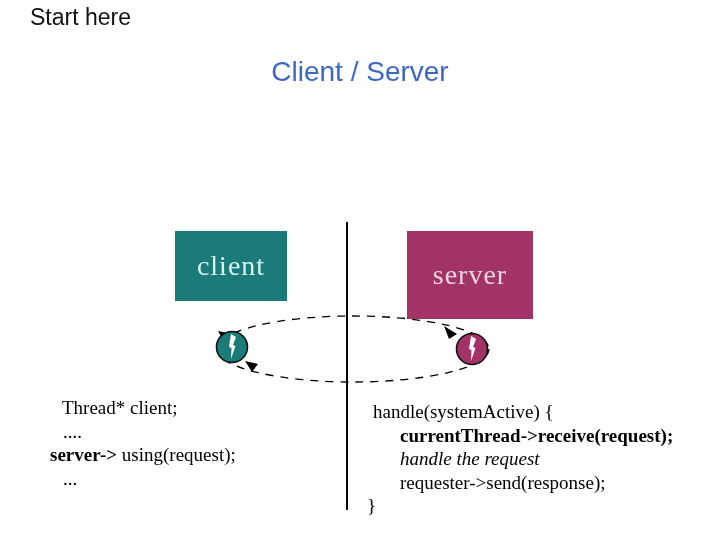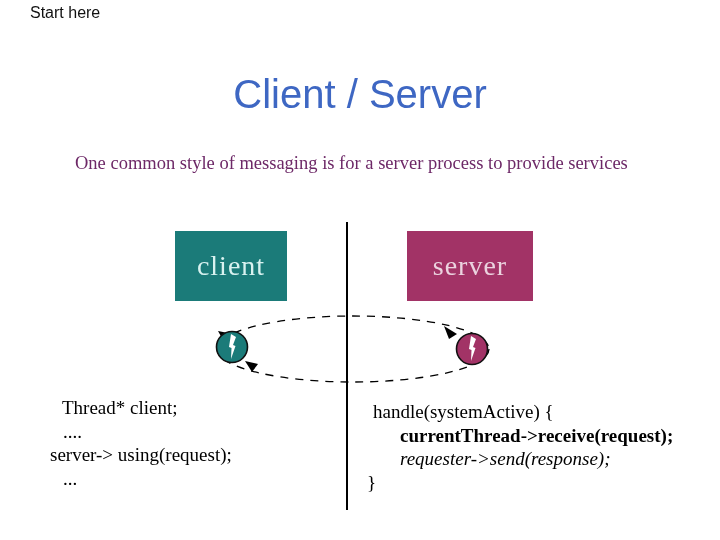--- a/index.html
+++ b/index.html
@@ -1,45 +1,44 @@
 <!DOCTYPE html>
 <html><head>
 <meta charset="utf-8">
 <style>
   html,body{margin:0;padding:0;}
   body{width:720px;height:540px;background:#ffffff;overflow:hidden;position:relative;
        font-family:"Liberation Serif", serif;}
   .abs{position:absolute;}
   #start-here{left:30px;top:4px;font-family:"Liberation Sans",sans-serif;
-      font-size:16px;color:#111111;}
-  #title{left:0;top:72px;width:720px;text-align:center;
-      font-family:"Liberation Sans",sans-serif;font-size:40px;color:#3E67C3;}
+      font-size:23px;color:#111111;}
+  #title{left:0;top:56px;width:720px;text-align:center;
+      font-family:"Liberation Sans",sans-serif;font-size:28px;color:#3E67C3;}
   #intro{left:75px;top:150px;width:580px;font-size:18.5px;line-height:26px;color:#6D2867;}
   #intro .line{white-space:nowrap;}
   .box{display:flex;align-items:center;justify-content:center;
       font-size:28px;letter-spacing:1px;}
   #client-box{left:175px;top:231px;width:112px;height:70px;background:#1B7B79;color:#D9F2F0;}
-  #server-box{left:407px;top:231px;width:126px;height:70px;background:#A23366;color:#EBD3DF;}
+  #server-box{left:407px;top:231px;width:126px;height:88px;background:#A23366;color:#EBD3DF;}
   #diagram-svg{left:0;top:0;pointer-events:none;}
   .code{font-size:19px;line-height:23.6px;color:#000000;}
   #code-left{left:50px;top:396px;}
   #code-right{left:365px;top:400px;}
   .code .line{white-space:pre;}
   .italic{font-style:italic;}
-  .bold{font-weight:normal;}
+  .bold{font-weight:bold;}
 </style>
 </head>
 <body>
 
 <div class="abs" id="start-here">Start here</div>
 
 <div class="abs" id="title" style="color: rgb(62, 103, 195);">Client / Server</div>
 
 <div class="abs" id="intro" style="color: rgb(109, 40, 103);">
-    <div class="line"><span>One common style of messaging is for a server process to provide services</span></div>
   </div>
 
 <div class="abs box" id="client-box" style="background: rgb(27, 123, 121); color: rgb(217, 242, 240);">
   <span>client</span>
 </div>
 
 <div class="abs box" id="server-box" style="background: rgb(162, 51, 102); color: rgb(235, 211, 223);">
   <span>server</span>
 </div>
 
@@ -63,15 +62,16 @@
 <div class="abs code" id="code-left">
     <div class="line" style="padding-left: 12px;"><span>Thread* client;</span></div>
     <div class="line" style="padding-left: 13px;"><span>....</span></div>
     <div class="line"><span class="bold">server-&gt;</span><span> using(request);</span></div>
     <div class="line" style="padding-left: 13px;"><span>...</span></div>
   </div>
 
 <div class="abs code" id="code-right">
     <div class="line" style="padding-left: 8px;"><span>handle(systemActive) {</span></div>
     <div class="line" style="padding-left: 35px; font-weight: bold;"><span>currentThread-&gt;receive(request);</span></div>
-    <div class="line" style="padding-left: 35px; font-style: italic;"><span>requester-&gt;send(response);</span></div>
+    <div class="line" style="padding-left: 35px;"><span class="italic">handle the request</span></div>
+    <div class="line" style="padding-left: 35px;"><span>requester-&gt;send(response);</span></div>
     <div class="line" style="padding-left: 2px;"><span>}</span></div>
   </div>
 
 </body></html>

